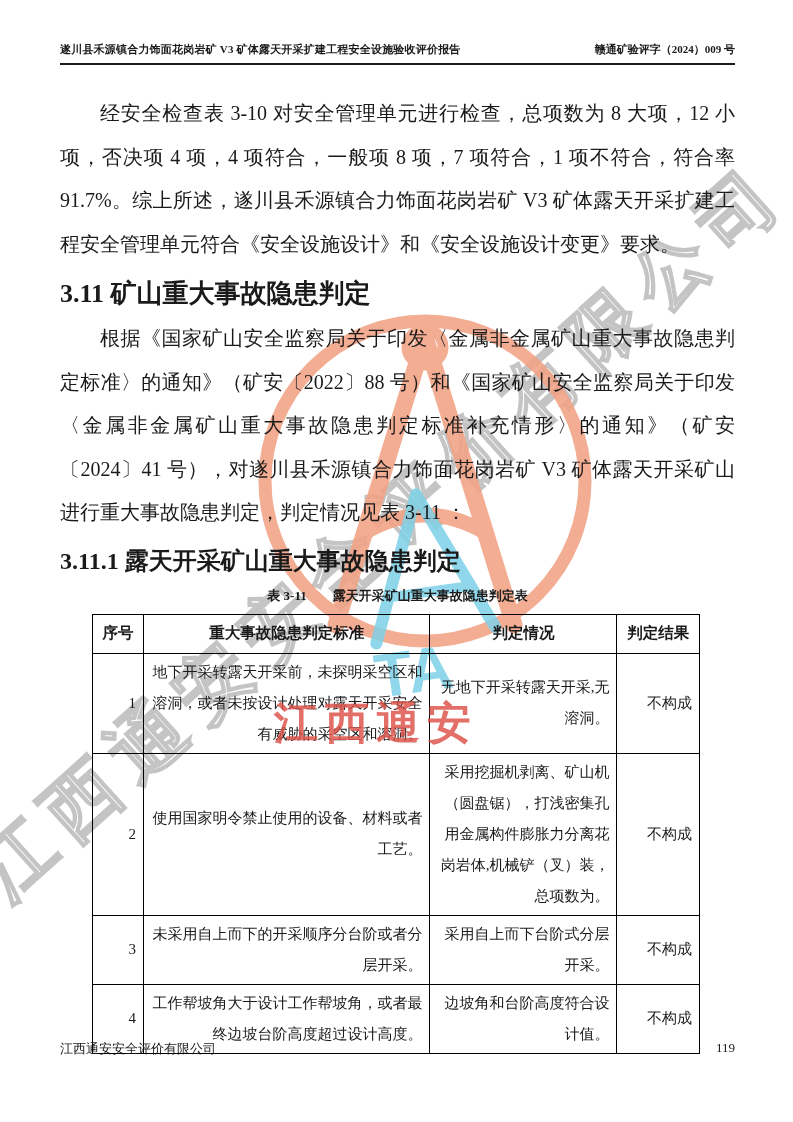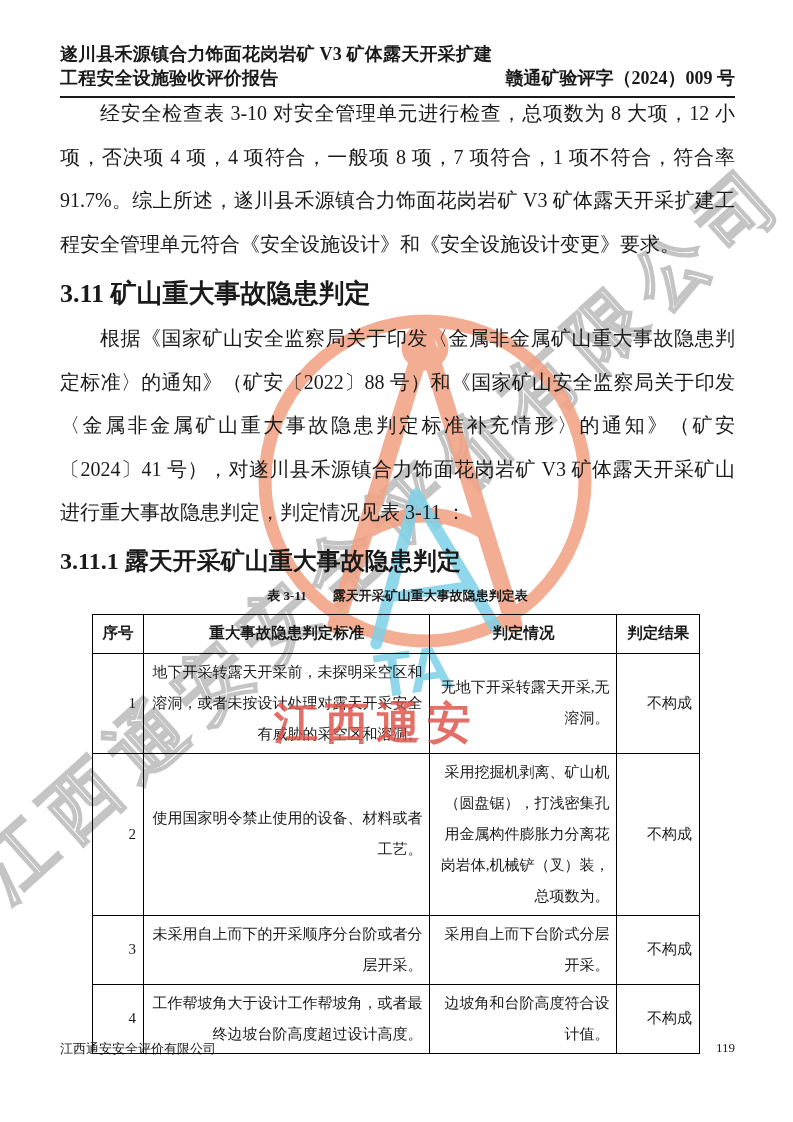--- a/index.html
+++ b/index.html
@@ -42,21 +42,21 @@
     white-space: nowrap;
   }
 
   
   .doc-header {
     position: absolute;
     left: 60px; right: 58px; top: 42px;
     display: flex;
     justify-content: space-between;
     align-items: flex-end;
-    font-size: 18px;
+    font-size: 11px;
     padding-bottom: 6px;
     border-bottom: 2px solid #1a1a1a;
     z-index: 1;
   }
   .doc-header .h-title { font-weight: 600; letter-spacing: 0.2px; }
   .doc-header .h-docno { font-weight: bold; white-space: nowrap; margin-left: 12px; }
 
   
   .content {
     position: absolute;

